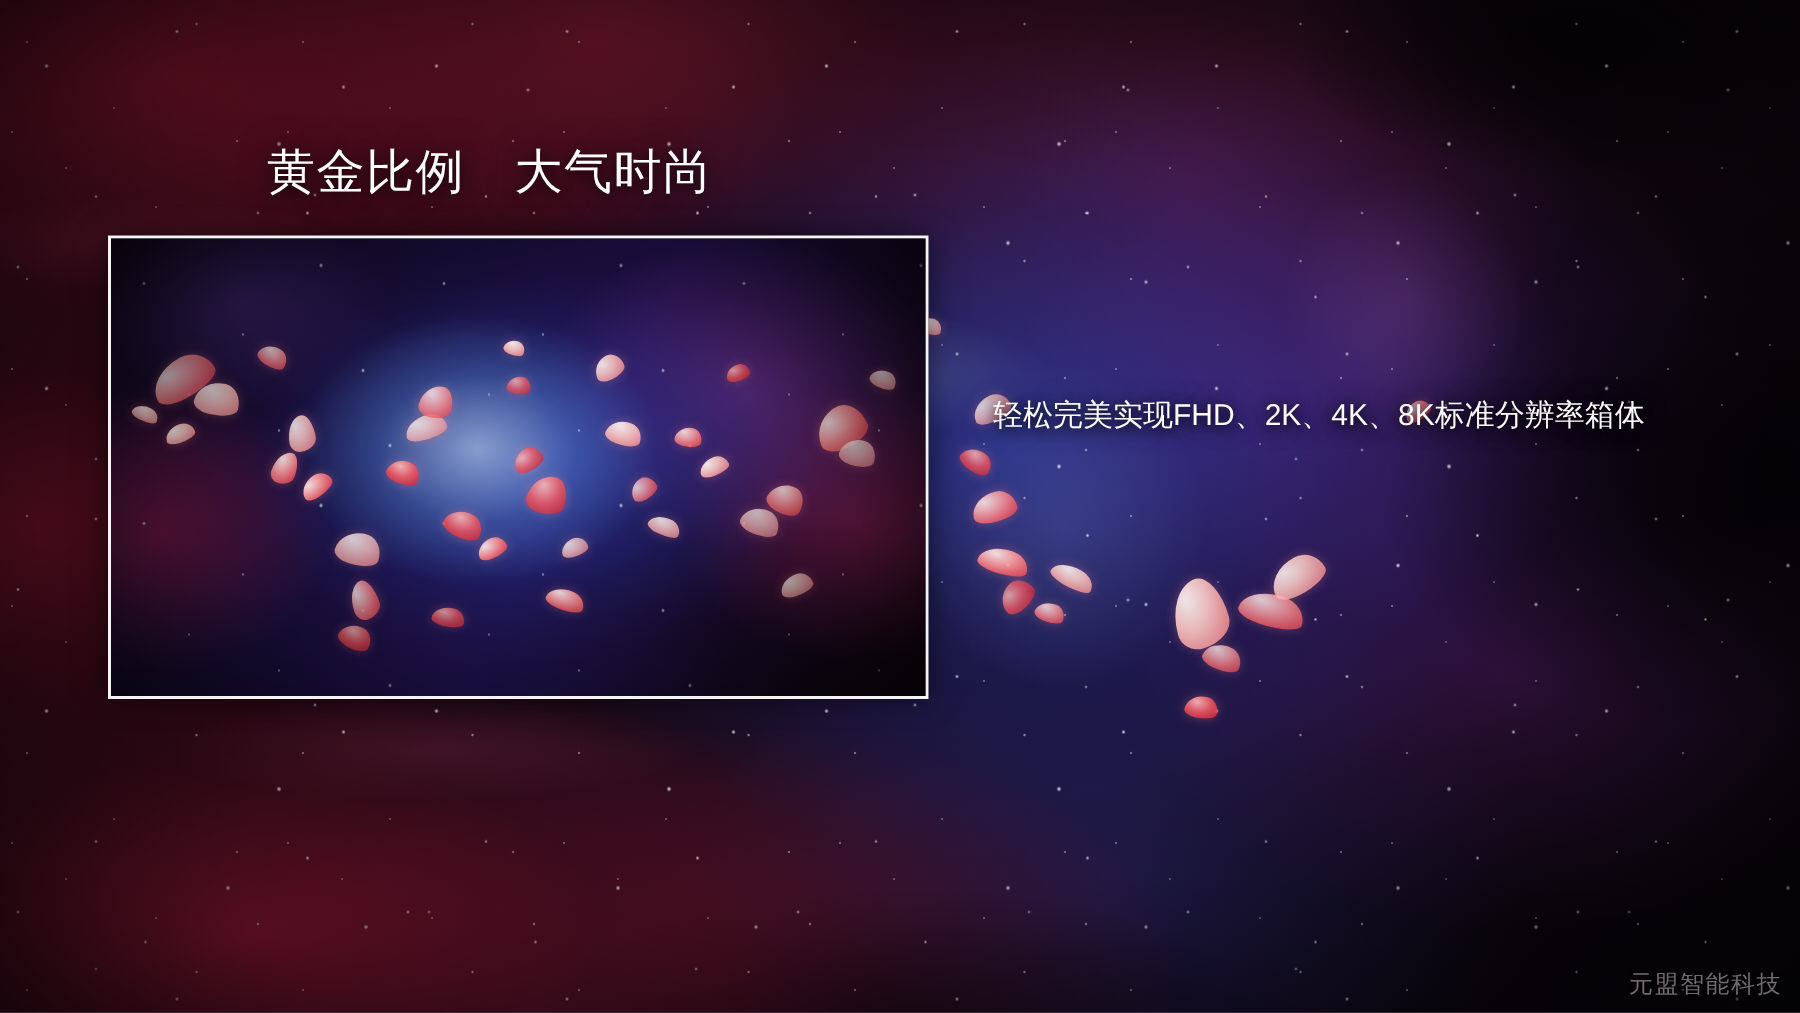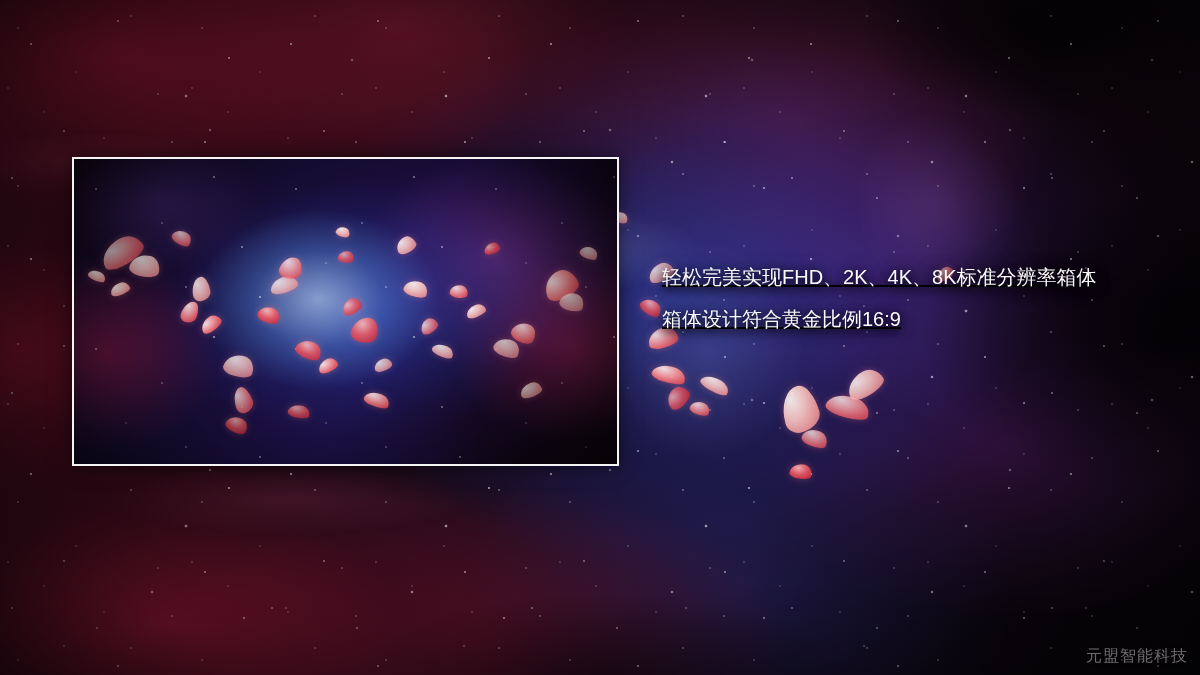--- a/index.html
+++ b/index.html
@@ -141,21 +141,21 @@
       radial-gradient(1.1px 1.1px at 112px 128px,#e6f0ff,transparent),
       radial-gradient(1.4px 1.4px at 186px 138px,#fff,transparent);
     background-size:200px 160px;background-repeat:repeat;opacity:.85;
   }
   .inner-vig{
     background:radial-gradient(ellipse 70% 74% at 48% 48%,rgba(0,0,0,0) 36%,rgba(0,0,0,.40) 76%,rgba(0,0,0,.70) 100%);
   }
 
   
   #body-text{
-    position:absolute;left:662px;top:256px;width:520px;text-decoration:underline;
+    position:absolute;left:662px;top:256px;width:520px;
   }
   #body-text .line{
     font-size:20px;line-height:42px;color:#fbfbfb;white-space:nowrap;
     text-shadow:0 2px 8px rgba(0,0,0,.85),0 0 16px rgba(10,4,20,.7);
   }
 
   
   #watermark{
     position:absolute;right:12px;bottom:8px;
     font-size:16px;color:rgba(178,172,178,.62);letter-spacing:1px;
@@ -185,20 +185,21 @@
       <div class="petal pale" style="left: 700px; top: 378px; width: 30px; height: 14px; transform: rotate(30deg); opacity: 0.91;"></div>
       <div class="petal pale" style="left: 782px; top: 386px; width: 36px; height: 46px; transform: rotate(-16deg); opacity: 0.95;"></div>
       <div class="petal" style="left: 802px; top: 430px; width: 26px; height: 17px; transform: rotate(24deg); opacity: 0.82;"></div>
       <div class="petal" style="left: 826px; top: 396px; width: 44px; height: 22px; transform: rotate(18deg); opacity: 0.86;"></div>
       <div class="petal pale" style="left: 846px; top: 372px; width: 38px; height: 24px; transform: rotate(-28deg); opacity: 0.91;"></div>
       <div class="petal deep" style="left: 790px; top: 464px; width: 22px; height: 15px; transform: rotate(12deg); opacity: 0.95;"></div>
       <div class="petal" style="left: 936px; top: 268px; width: 18px; height: 12px; transform: rotate(-30deg); opacity: 0.82;"></div>
       <div class="petal pale" style="left: 612px; top: 212px; width: 16px; height: 11px; transform: rotate(20deg); opacity: 0.86;"></div>
     </div>
 
+  <div id="title">黄金比例　大气时尚</div>
 
   <div id="picture-frame">
     <div class="inner-bg inner-neb"></div>
     <div class="inner-bg inner-stars"></div>
     <div id="inner-petals" style="position:absolute;inset:0;">
         <div class="petal" style="left: 26px; top: 80px; width: 44px; height: 26px; transform: rotate(-28deg); opacity: 0.82;"></div>
         <div class="petal pale" style="left: 56px; top: 96px; width: 30px; height: 22px; transform: rotate(14deg); opacity: 0.86;"></div>
         <div class="petal pale" style="left: 14px; top: 112px; width: 18px; height: 10px; transform: rotate(26deg); opacity: 0.91;"></div>
         <div class="petal pale" style="left: 36px; top: 124px; width: 20px; height: 12px; transform: rotate(-18deg); opacity: 0.95;"></div>
         <div class="petal" style="left: 98px; top: 72px; width: 20px; height: 14px; transform: rotate(34deg); opacity: 0.82;"></div>
@@ -232,18 +233,17 @@
         <div class="petal pale" style="left: 486px; top: 134px; width: 24px; height: 18px; transform: rotate(18deg); opacity: 0.82;"></div>
         <div class="petal pale" style="left: 506px; top: 88px; width: 18px; height: 12px; transform: rotate(26deg); opacity: 0.86;"></div>
         <div class="petal deep" style="left: 410px; top: 84px; width: 16px; height: 11px; transform: rotate(-14deg); opacity: 0.91;"></div>
         <div class="petal pale" style="left: 262px; top: 68px; width: 14px; height: 10px; transform: rotate(22deg); opacity: 0.95;"></div>
       </div>
     <div class="inner-bg inner-vig"></div>
   </div>
 
   <div id="body-text">
     <div class="line">轻松完美实现FHD、2K、4K、8K标准分辨率箱体</div>
-    <div class="line">箱体设计符合黄金比例16:9</div>
   </div>
 
   <div id="watermark">元盟智能科技</div>
 
 </div>
 
 </body></html>

